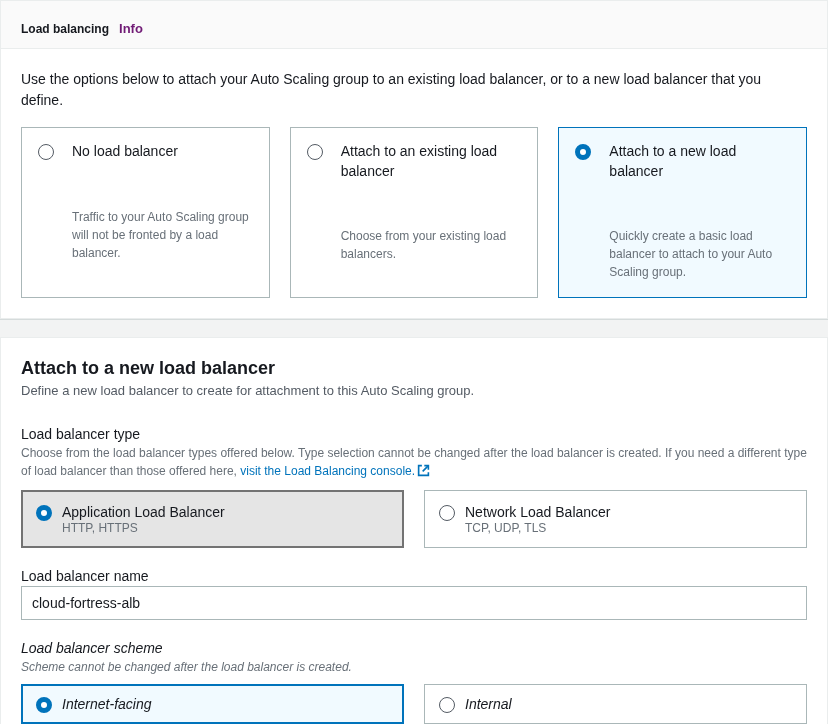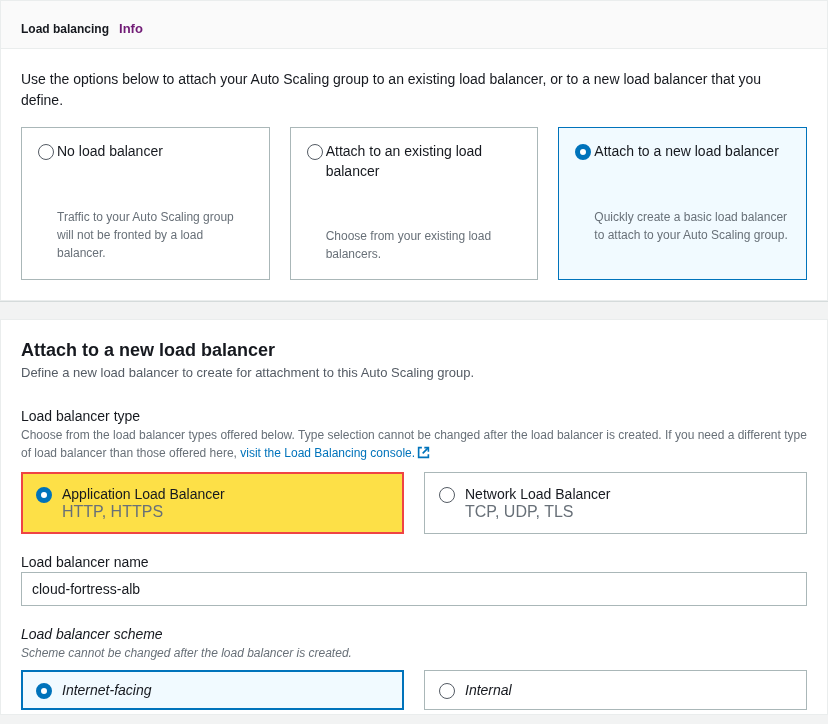--- a/index.html
+++ b/index.html
@@ -39,21 +39,21 @@
     display: flex;
     gap: 20px;
   }
   .radio-tile {
     flex: 1;
     border: 1px solid #aab7b8;
     padding: 14px 16px 16px 16px;
     background: #fff;
     cursor: pointer;
     display: flex;
-    gap: 3px;
+    gap: 18px;
     align-items: flex-start;
     border-radius: 0;
   }
   .radio-tile.selected {
     border: 1px solid #0073bb;
     background: #f1faff;
   }
   .tile-title {
     font-size: 14px;
     font-weight: 400;
@@ -92,23 +92,23 @@
   .ext-icon { display:inline-block; vertical-align: -2px; margin-left:2px;}
   .lbtype-row { display:flex; gap:20px; }
   .lbtype-tile {
     flex:1;
     border:1px solid #aab7b8;
     padding: 12px 14px;
     display:flex; gap:10px; align-items:flex-start;
     cursor:pointer;
     background:#fff;
   }
-  .lbtype-tile.selected { border:2px solid #ef4444; background:#fde047; padding:11px 13px;}
+  .lbtype-tile.selected { border:2px solid #737373; background:#e5e5e5; padding:11px 13px;}
   .lbtype-title { font-size:14px; line-height:1.3; }
-  .lbtype-sub { font-size:16px; color:#687078; }
+  .lbtype-sub { font-size:12px; color:#687078; }
   .text-input {
     width:100%;
     border:1px solid #aab7b8;
     padding: 8px 10px;
     font-size:14px;
     color:#16191f;
     background:#fff;
   }
   .scheme-row { display:flex; gap:20px; }
   .scheme-tile {

